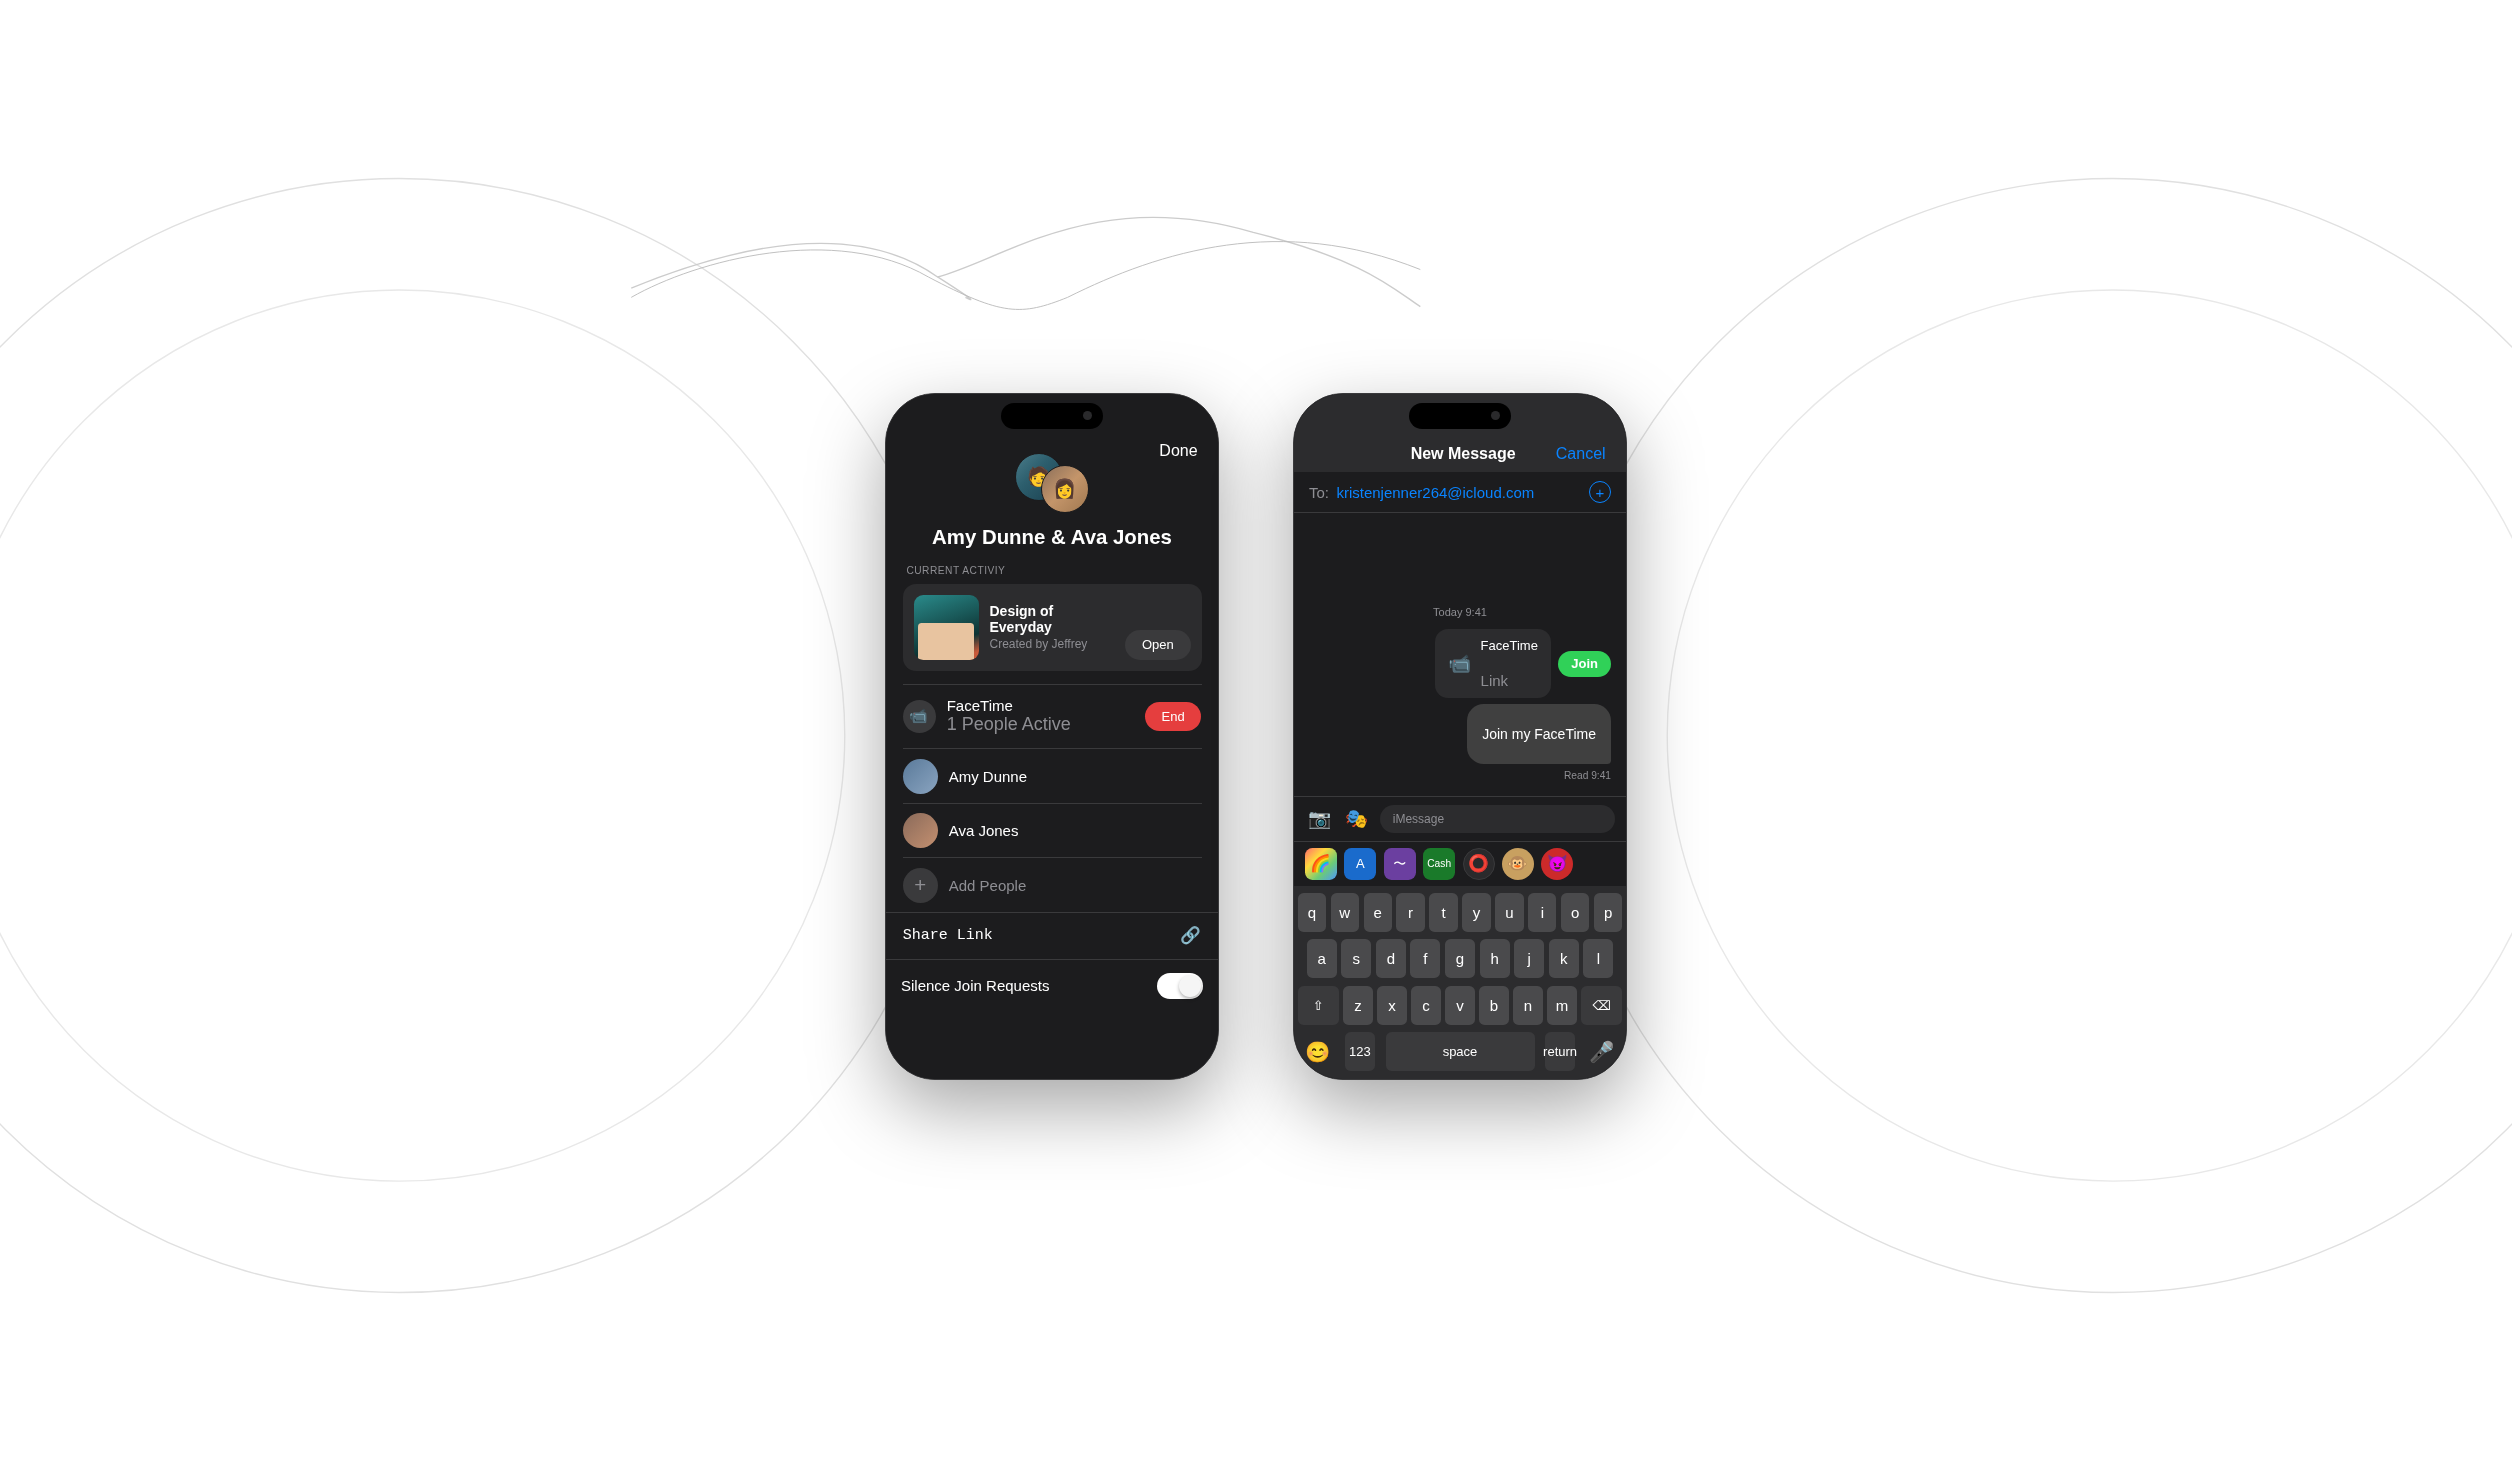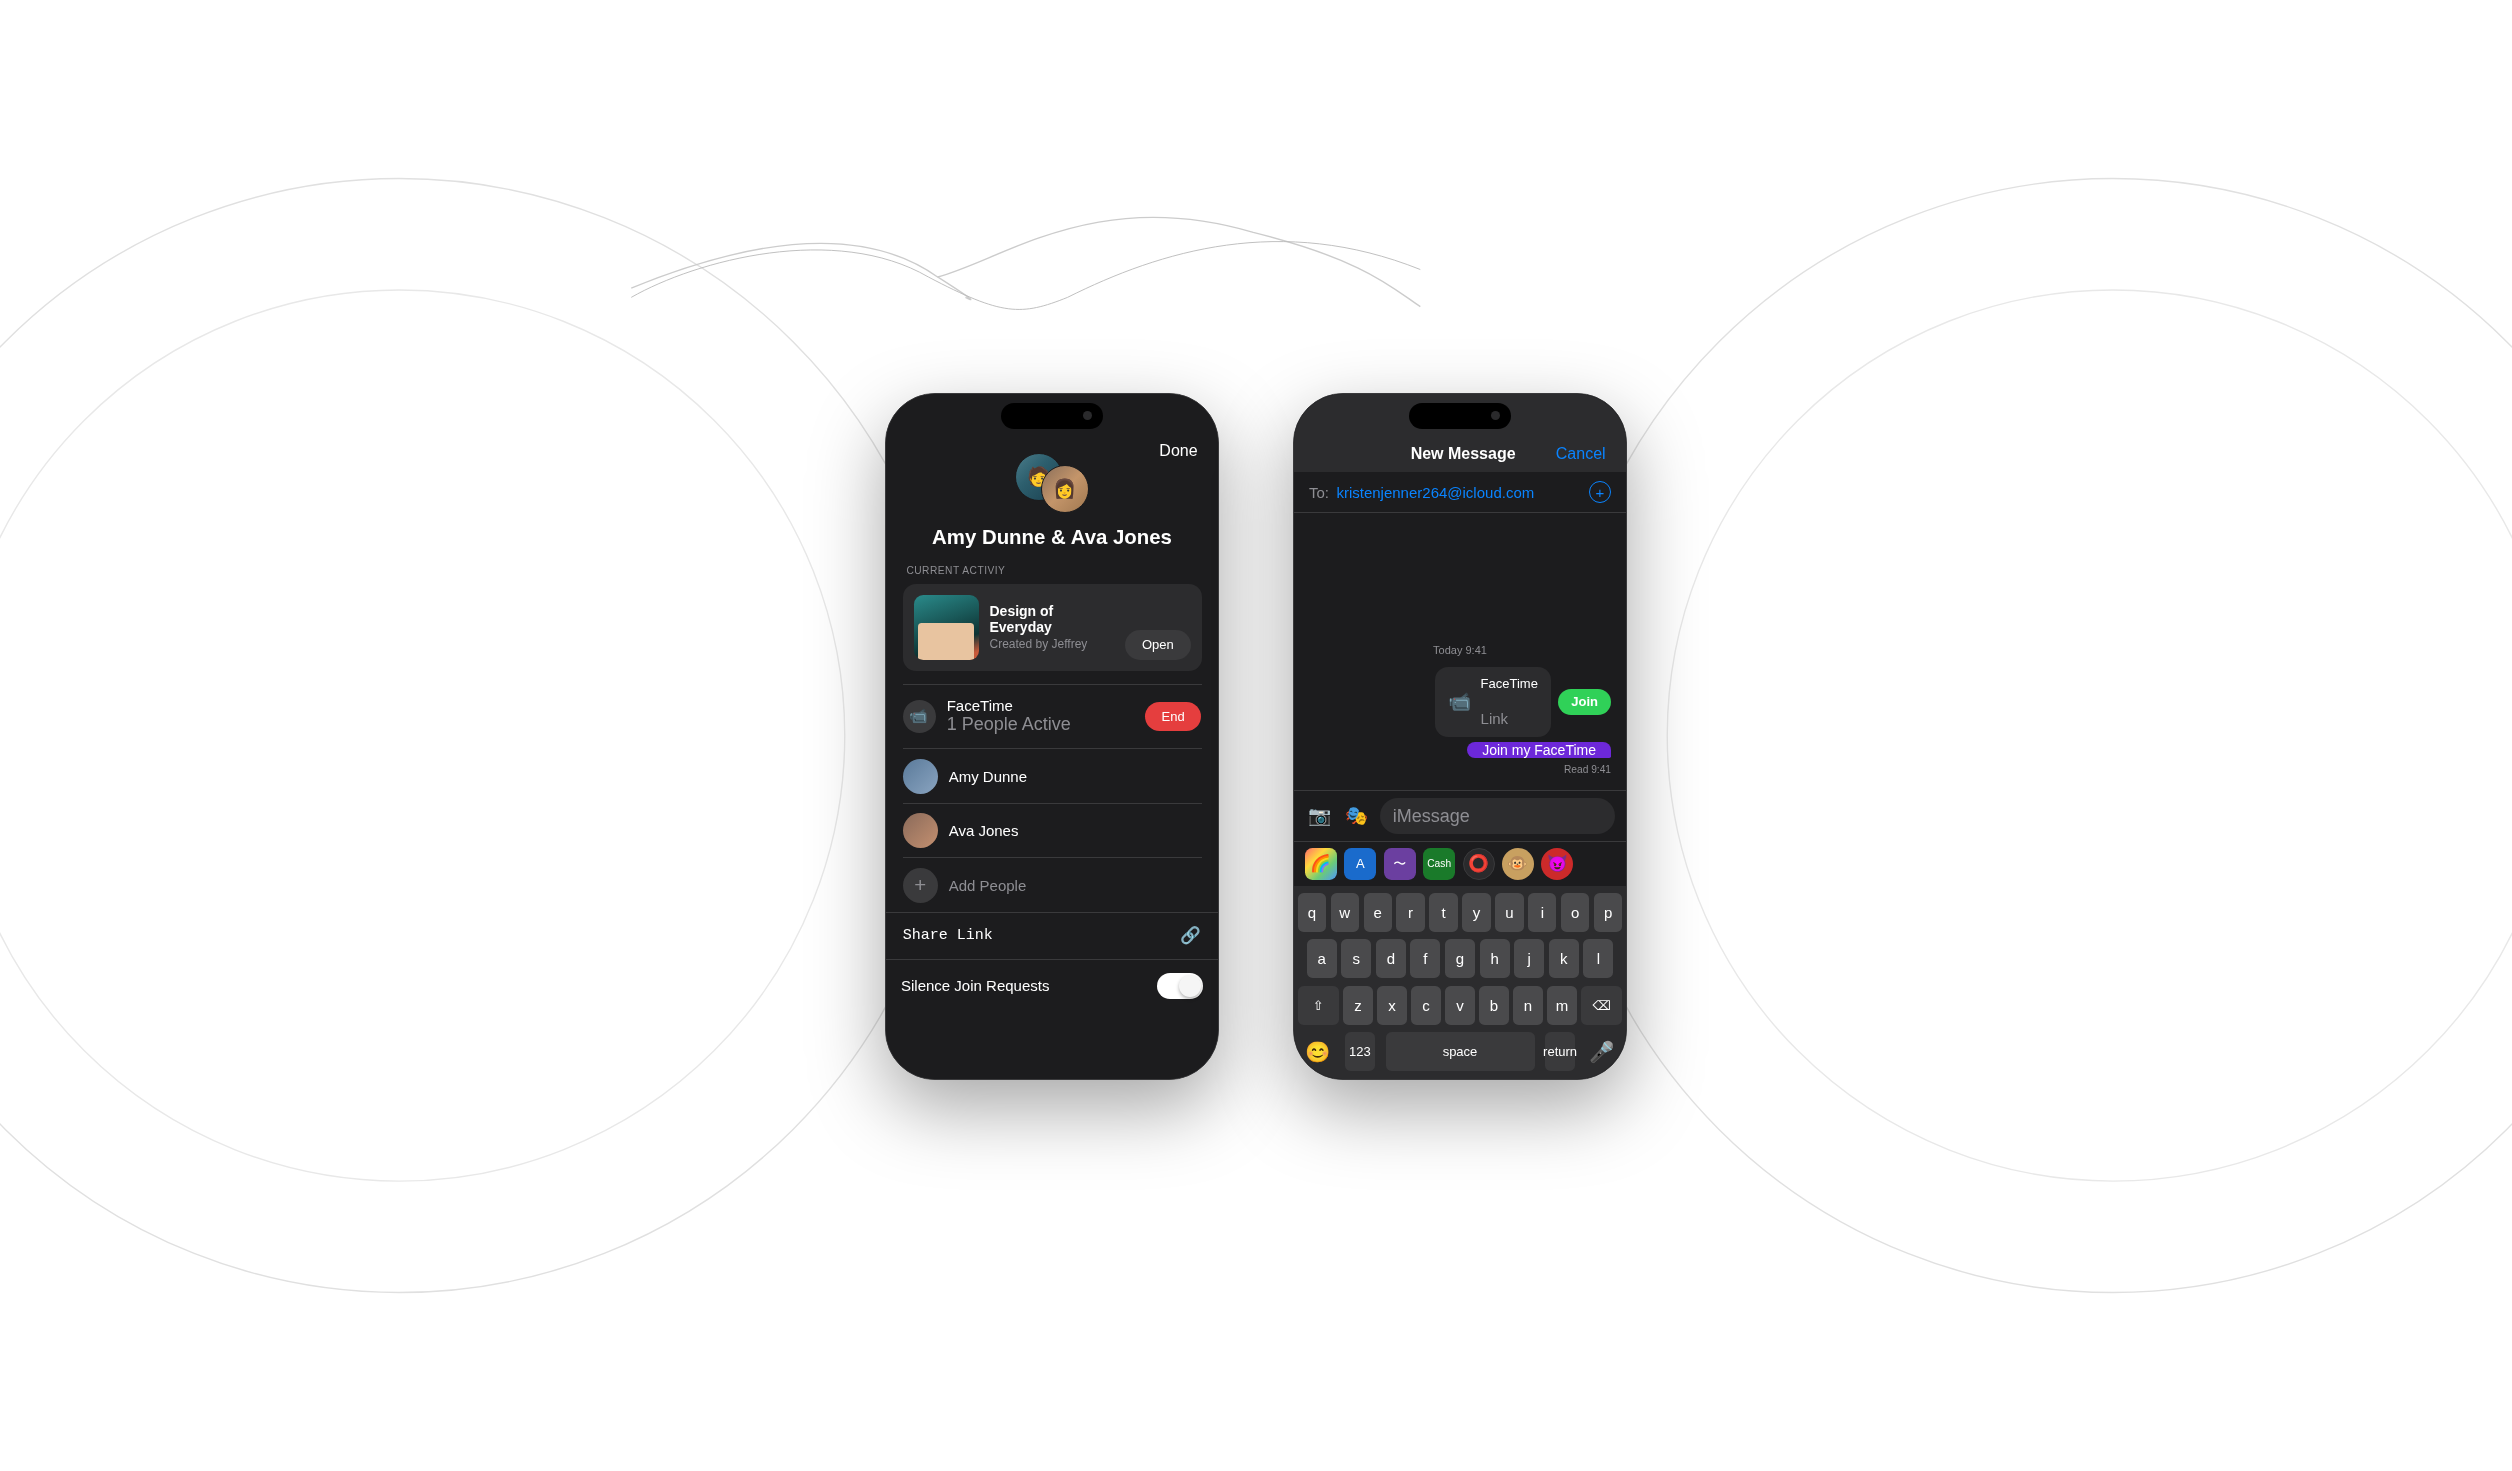--- a/index.html
+++ b/index.html
@@ -492,24 +492,24 @@
       background: #30d158;
       color: #fff;
       border: none;
       border-radius: 15px;
       padding: 5.6px 13px;
       font-size: 13px;
       font-weight: 600;
     }
 
     .green-bubble {
-      background: #6d28d9;
+      background: #404040;
       color: #fff;
       border-radius: 16.7px 16.7px 3.7px 16.7px;
-      padding: 0 15px;
+      padding: 22px 15px;
       font-size: 14px;
       font-weight: 500;
       max-width: 204px;
     }
 
     .read-text {
       color: #8e8e93;
       font-size: 10.2px;
       text-align: right;
     }
@@ -532,21 +532,21 @@
       color: #8e8e93;
       font-size: 18.6px;
     }
 
     .msg-input {
       flex: 1;
       background: #2c2c2e;
       border-radius: 18.6px;
       padding: 7.4px 13px;
       color: #8e8e93;
-      font-size: 18px;
+      font-size: 12px;
     }
 
     
     .app-icons-row {
       display: flex;
       align-items: center;
       padding: 5.6px 11px;
       gap: 7.4px;
       background: #1c1c1e;
       border-top: 0.9px solid #3a3a3c;

